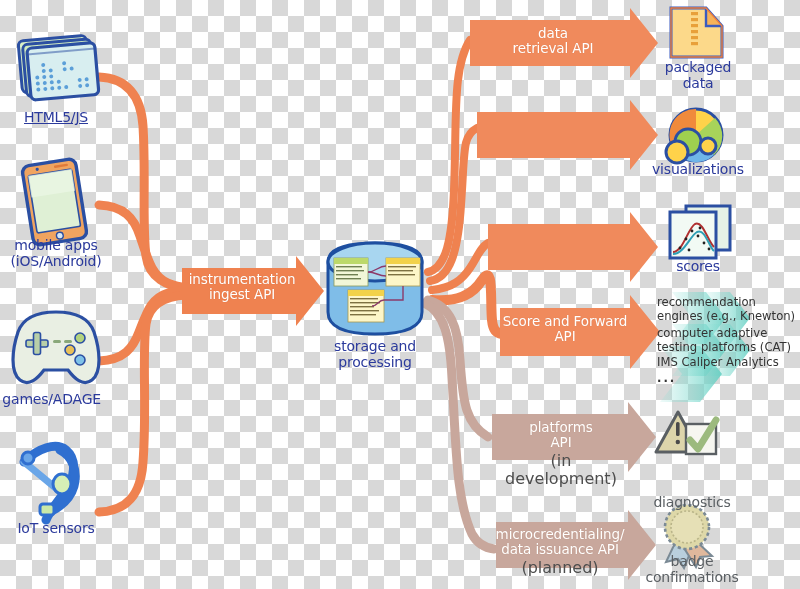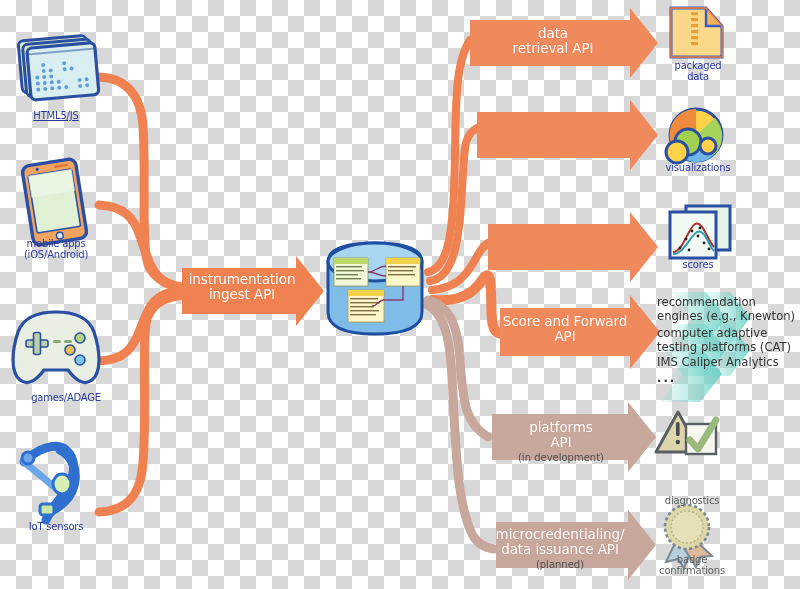--- a/index.html
+++ b/index.html
@@ -20,40 +20,40 @@
     background-position: 0 0, 16px 16px;
   }
   svg.layer {
     position: absolute; left: 0; top: 0;
     width: 800px; height: 589px;
     pointer-events: none;
   }
   .lbl {
     position: absolute;
     color: #2b3a9c;
-    font-size: 10px;
+    font-size: 14px;
     line-height: 1.12;
     text-align: center;
     letter-spacing: -0.2px;
     white-space: pre-line;
   }
   .arrow-text {
     position: absolute;
     color: #ffffff;
     font-size: 13.5px;
     line-height: 1.14;
     text-align: center;
     letter-spacing: -0.1px;
     white-space: pre-line;
     text-shadow: 0 0 1px rgba(140,60,10,.25);
   }
   .sub-text {
     position: absolute;
     color: #4d4d4d;
-    font-size: 10px;
+    font-size: 16px;
     line-height: 1.1;
     text-align: center;
     white-space: pre-line;
   }
   .rec-text {
     position: absolute;
     color: #333333;
     font-size: 11.6px;
     line-height: 1.17;
     text-align: left;
@@ -303,20 +303,22 @@
 
   <div class="lbl" style="left:0; top:110px; width:112px;text-decoration:underline;">HTML5/JS</div>
   <div class="lbl" style="left:0; top:238px; width:112px;">mobile apps
 (iOS/Android)</div>
   <div class="lbl" style="left:0; top:392px; width:101px;text-align:right;">games/ADAGE</div>
   <div class="lbl" style="left:0; top:521px; width:112px;">IoT sensors</div>
 
   <div class="arrow-text" style="left:186px; top:272px; width:112px;">instrumentation
 ingest API</div>
 
+  <div class="lbl db-lbl" style="left:316px; top:339px; width:118px;">storage and
+processing</div>
 
   <div class="arrow-text" style="left:478px; top:26px; width:150px;">data
 retrieval API</div>
   <div class="arrow-text" style="left:498px; top:314px; width:134px;">Score and Forward
 API</div>
   <div class="arrow-text" style="left:494px; top:420px; width:134px;">platforms
 API</div>
   <div class="sub-text" style="left:494px; top:452px; width:134px;">(in development)</div>
   <div class="arrow-text" style="left:490px; top:527px; width:140px;">microcredentialing/
 data issuance API</div>

